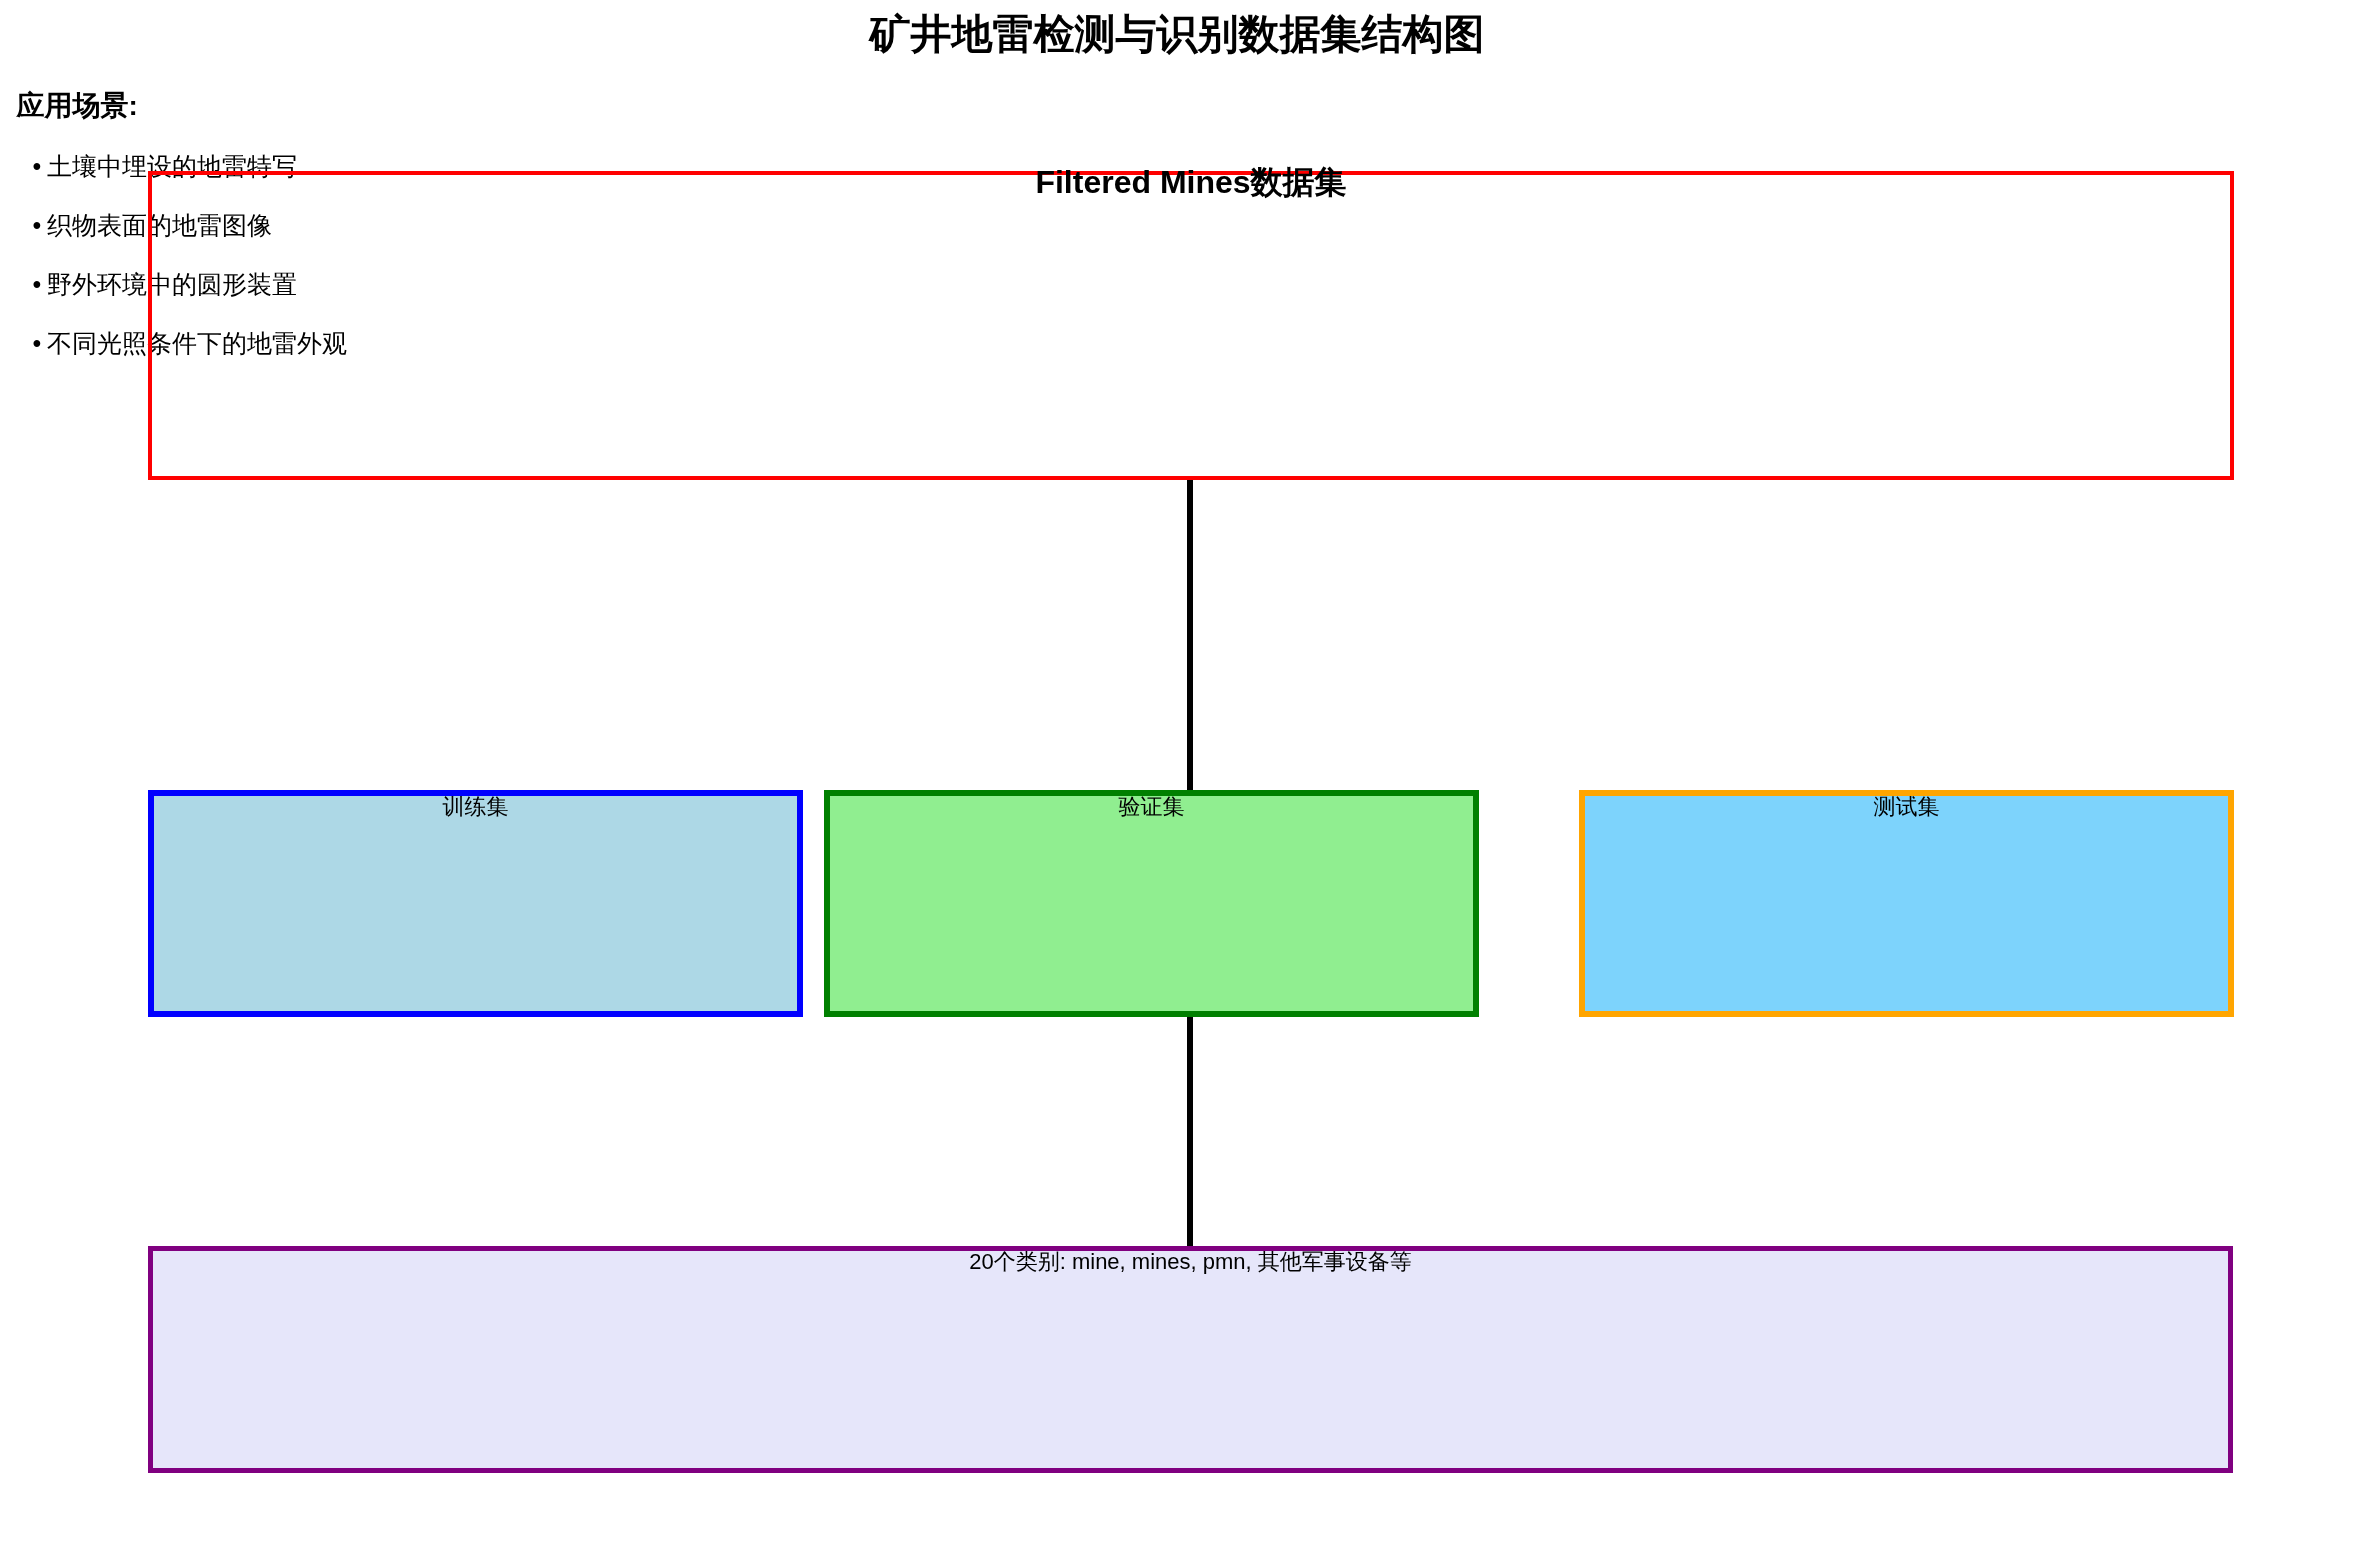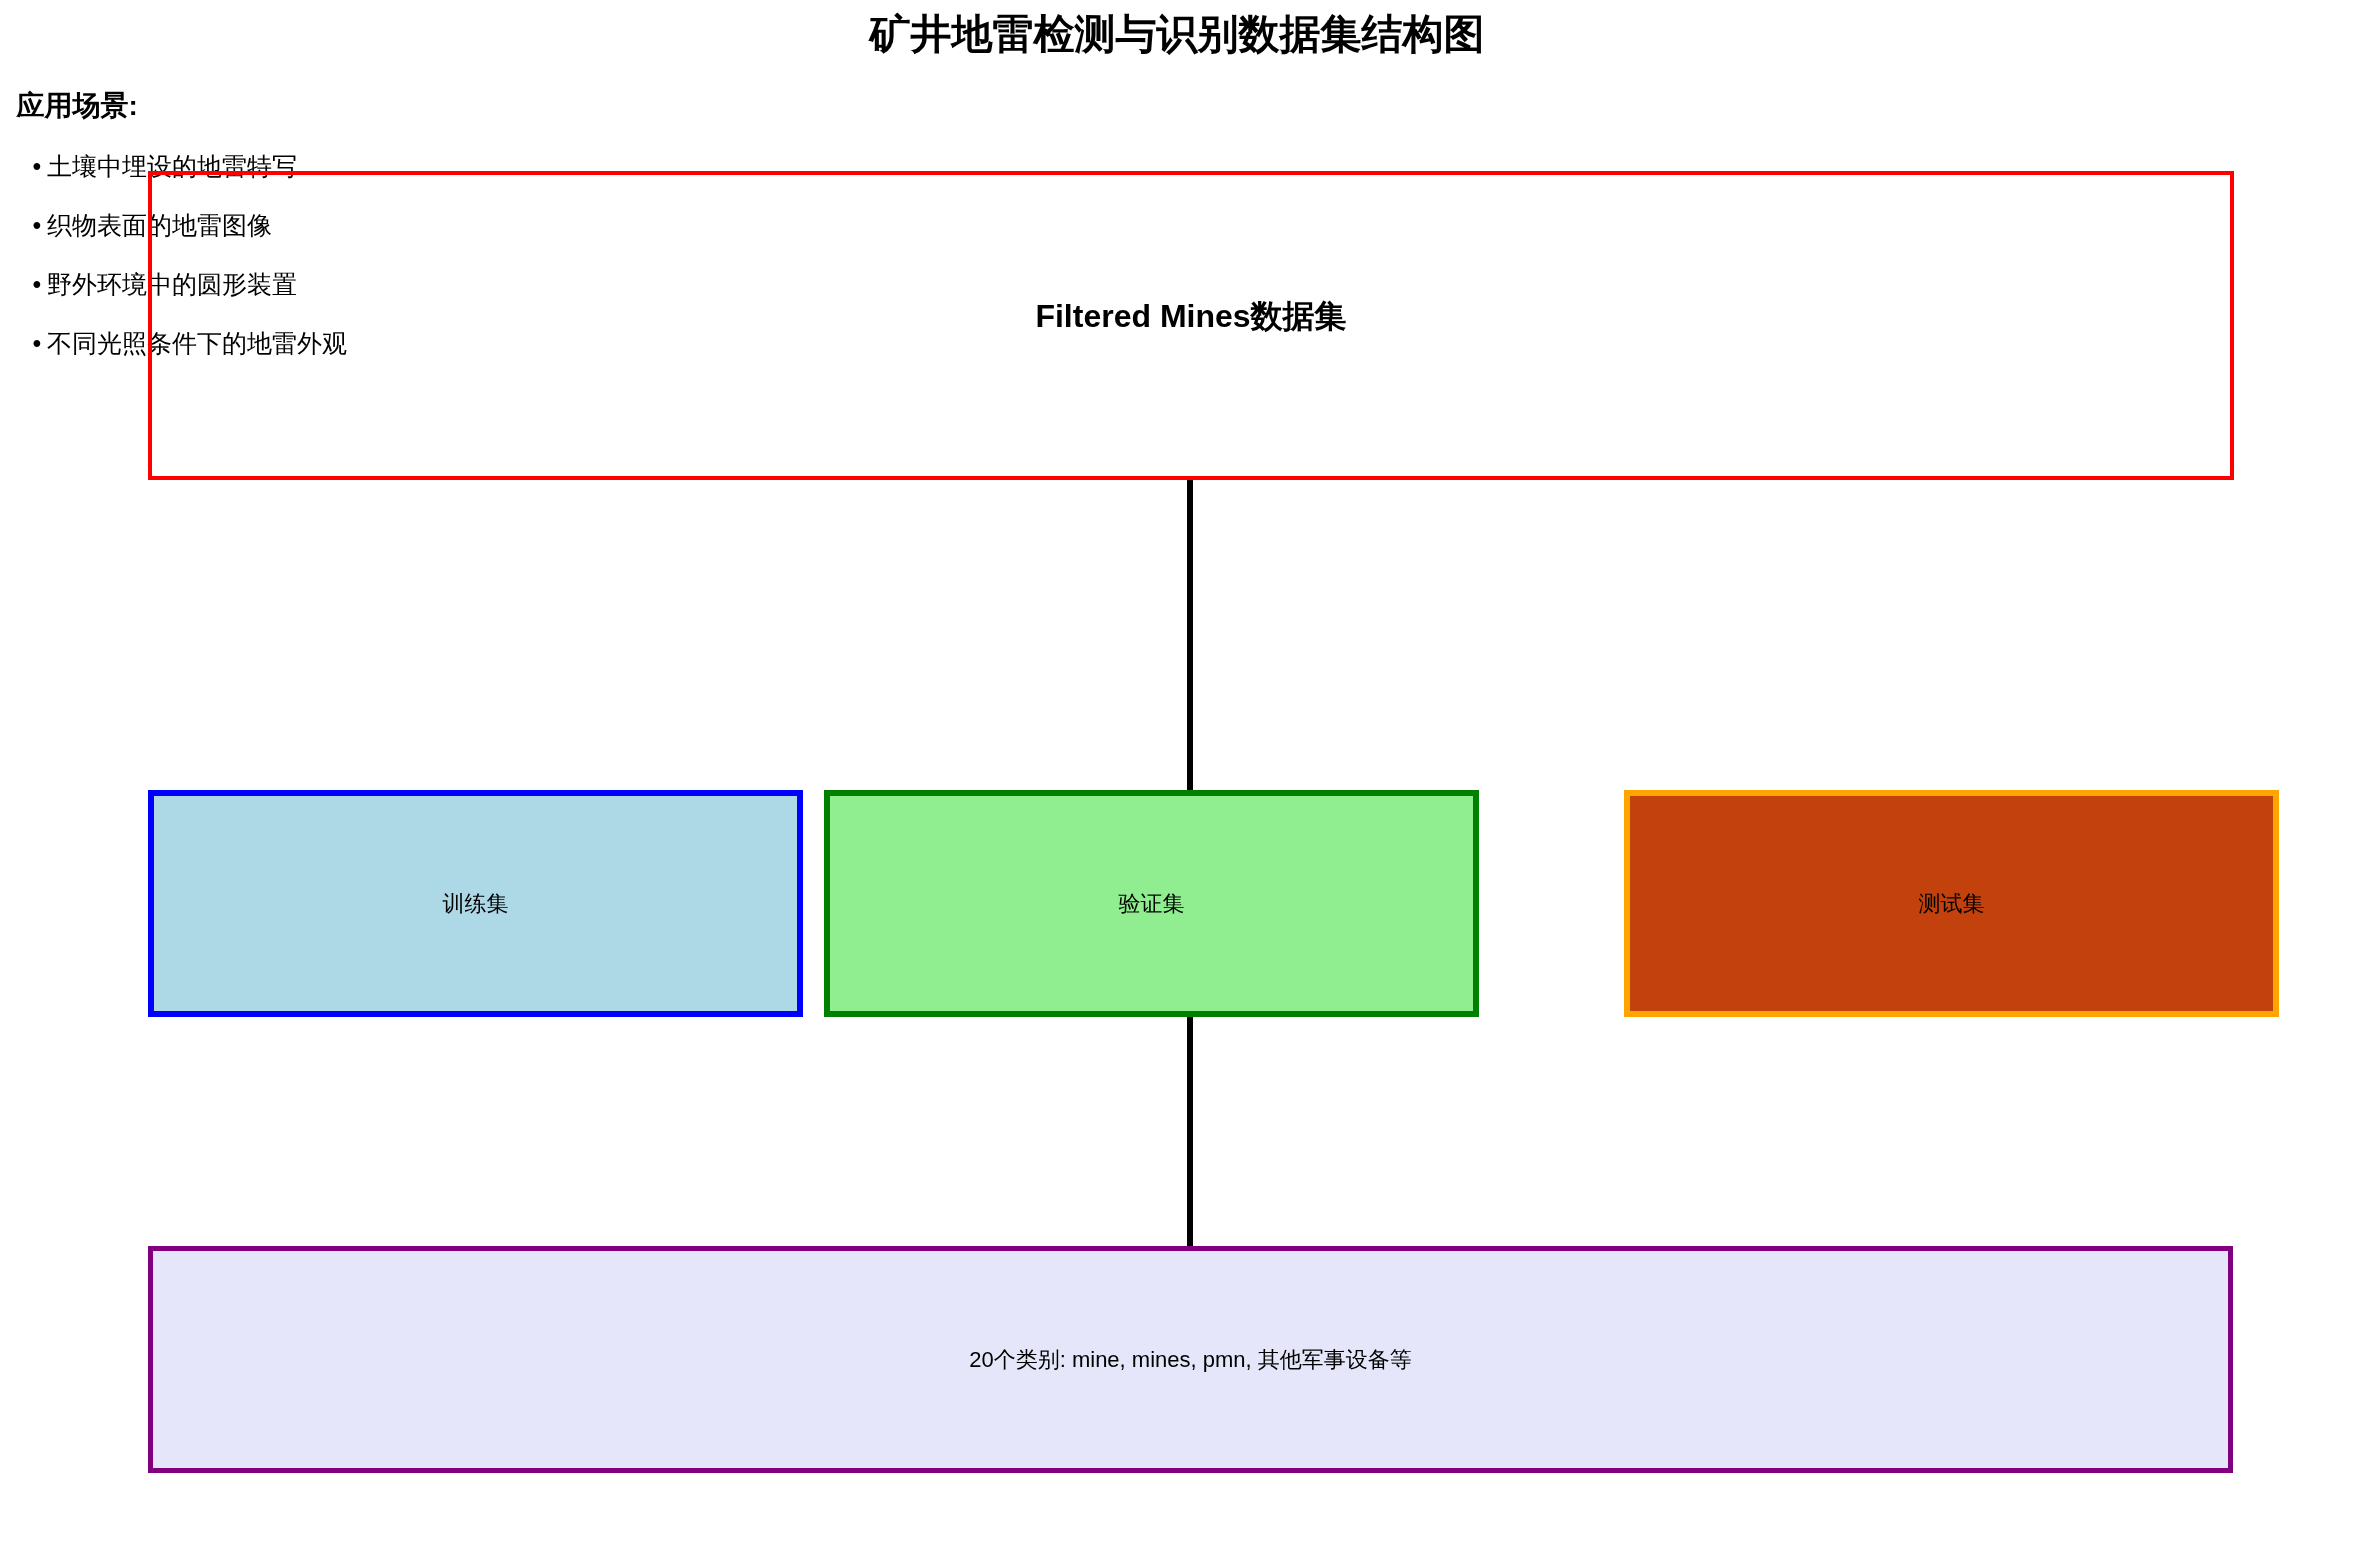--- a/index.html
+++ b/index.html
@@ -75,21 +75,21 @@
     height: 770px;
     background: #000000;
     z-index: 1;
   }
 
   
   .node-box {
     position: absolute;
     box-sizing: border-box;
     display: flex;
-    align-items: center;
+    align-items: flex-start;
     justify-content: center;
     z-index: 2;
   }
   .node-label {
     font-size: 22px;
     line-height: 1;
     white-space: nowrap;
   }
 
   
@@ -125,22 +125,21 @@
     height: 227px;
     border: 6px solid #008000;
     background: #90ee90;
   }
   .box-test {
     left: 1579px;
     top: 790px;
     width: 655px;
     height: 227px;
     border: 6px solid #ffa500;
-    background: #c2410c;
-    margin-left: 45px;
+    background: #7dd3fc;
   }
 
   
   .box-classes {
     left: 148px;
     top: 1246px;
     width: 2085px;
     height: 227px;
     border: 5.3px solid #800080;
     background: #e6e6fa;

